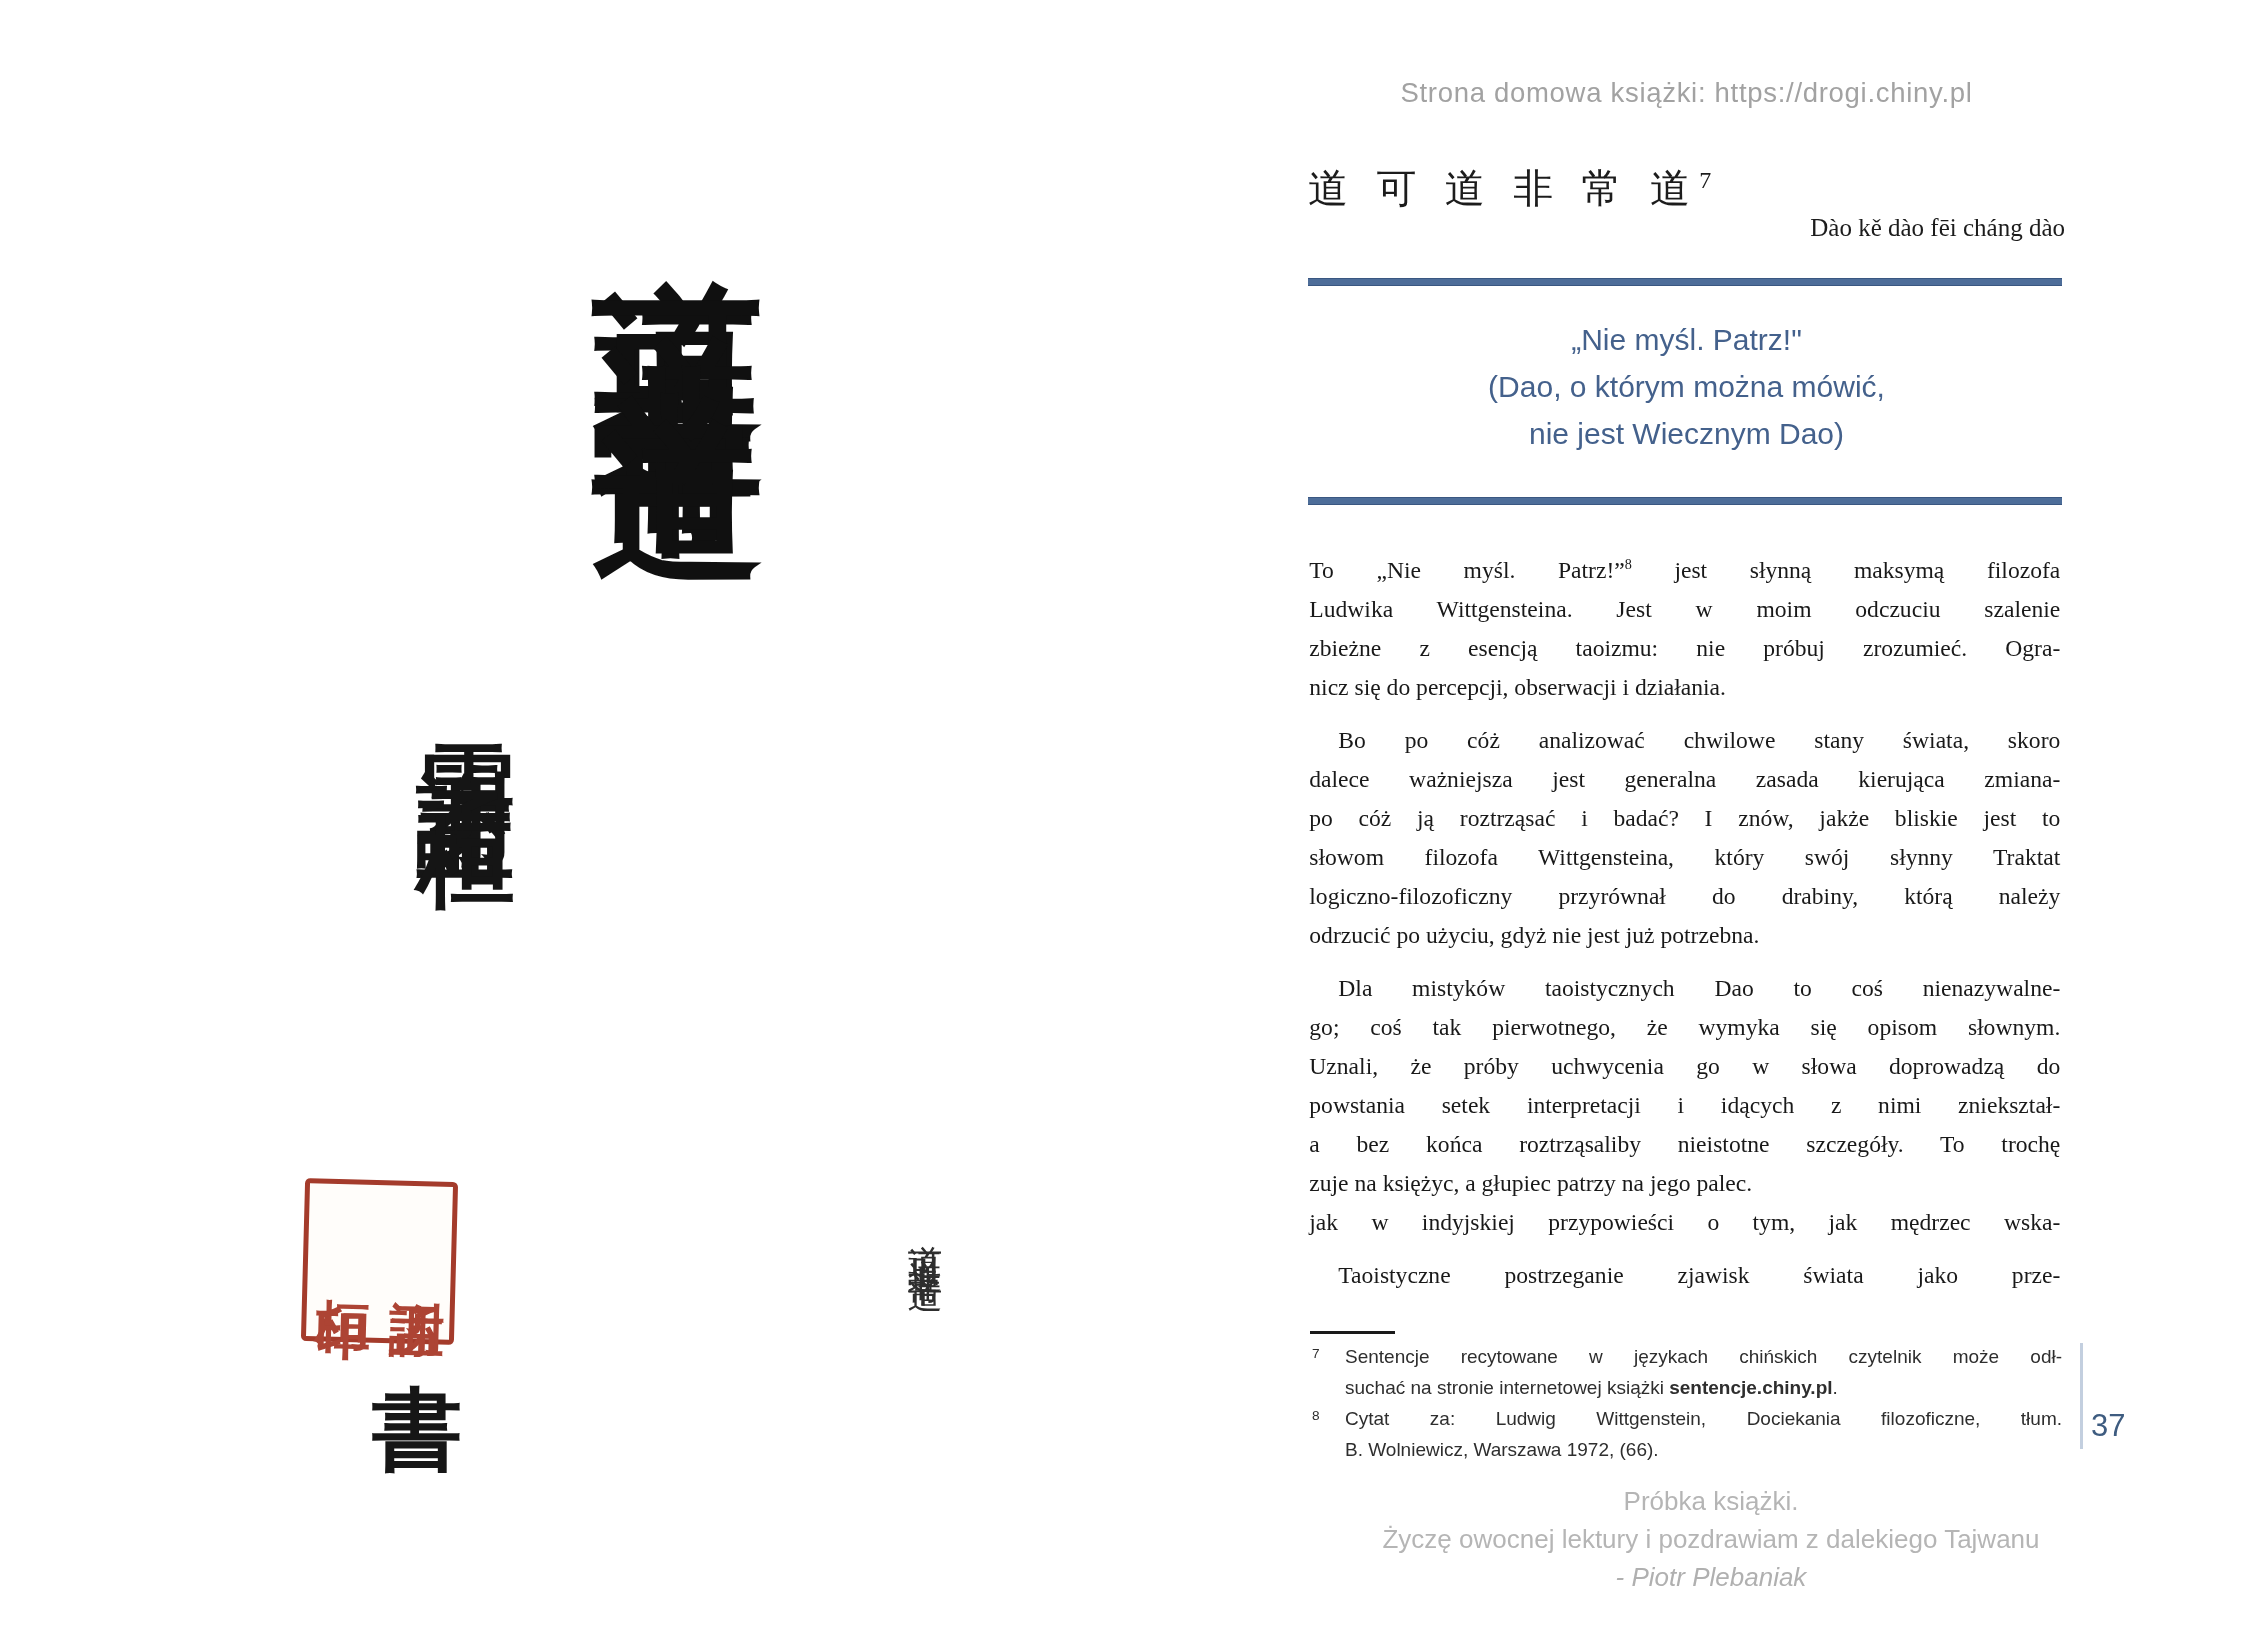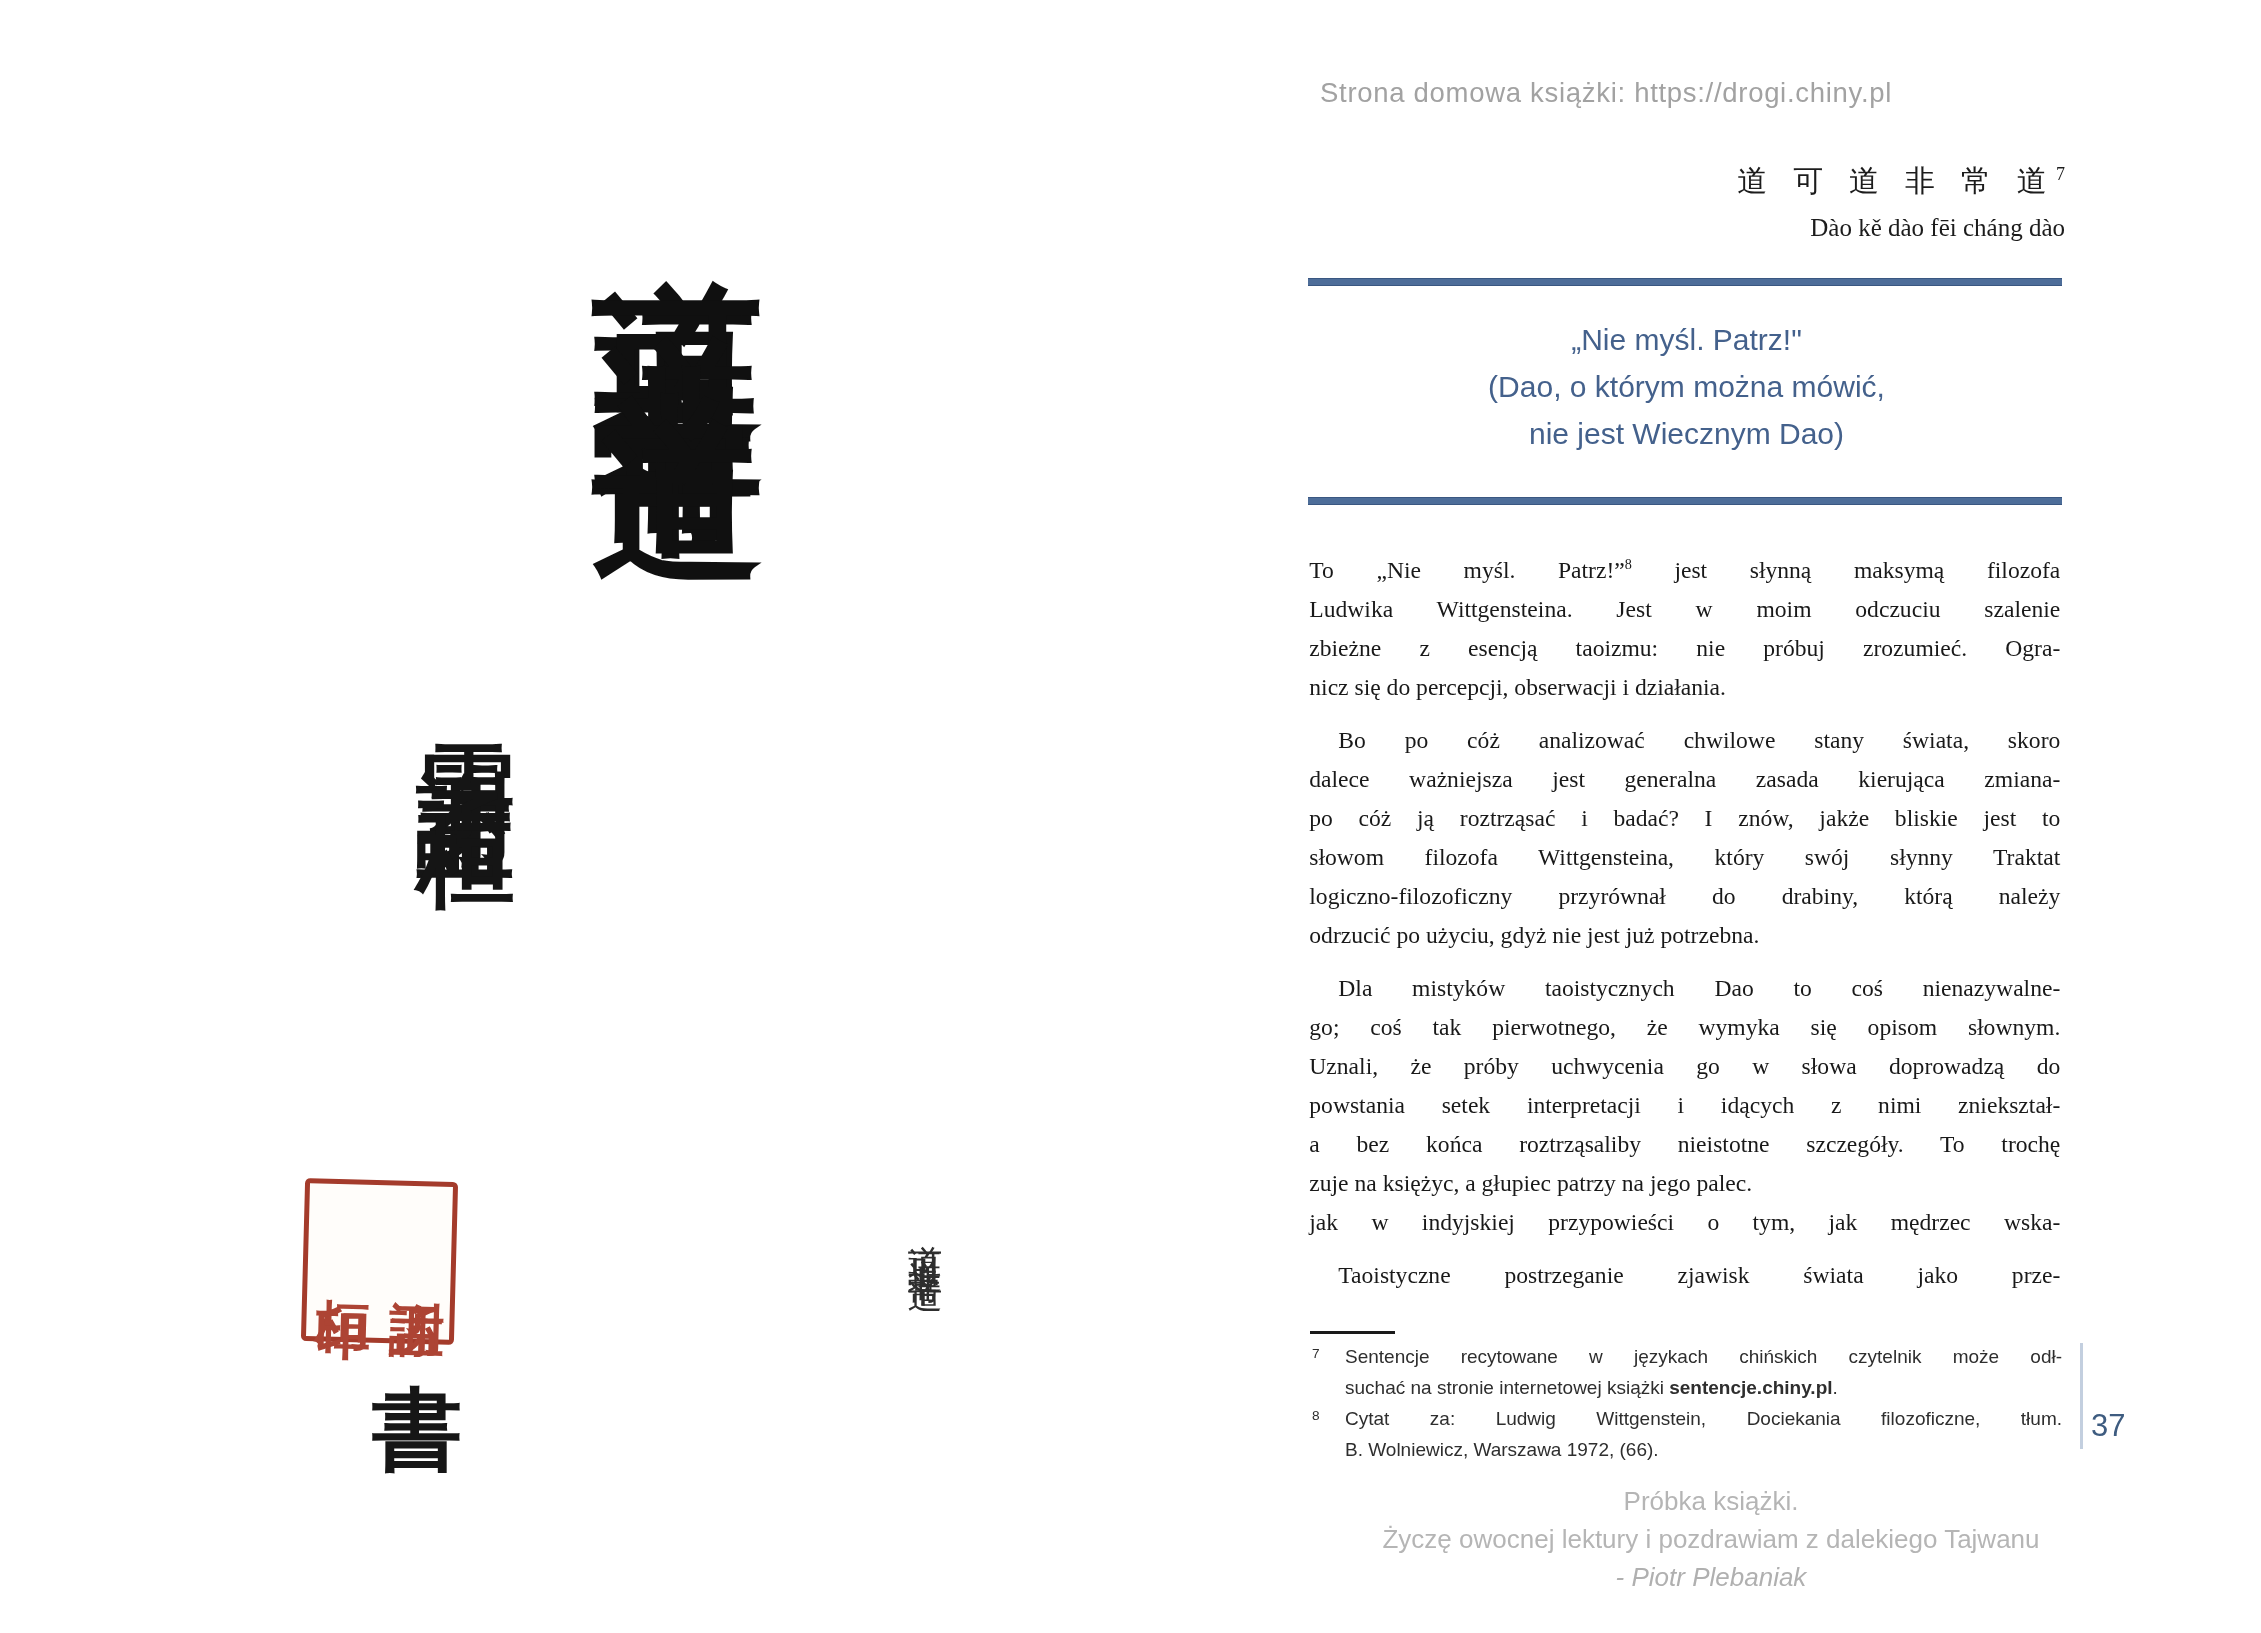--- a/index.html
+++ b/index.html
@@ -25,25 +25,25 @@
     font-family:"DejaVu Serif","Liberation Serif",serif;}
   .seal-suffix{position:absolute;left:372px;top:1370px;font-size:90px;font-weight:bold;
     color:#161616;font-family:"DejaVu Serif","Liberation Serif",serif;}
   .side-inscription{position:absolute;left:901px;top:1218px;height:262px;
     writing-mode:vertical-rl;text-orientation:upright;
     font-size:35px;letter-spacing:6.6px;color:#2e2e2e;
     font-family:"DejaVu Serif","Liberation Serif",serif;}
 
   
   .right-page{position:absolute;left:1308px;top:0;width:757px;height:1634px;}
-  .header-note{position:absolute;top:77px;left:12px;width:100%;
+  .header-note{position:absolute;top:77px;left:0;width:100%;text-align:center;
     font-family:"Liberation Sans","DejaVu Sans",sans-serif;
     font-size:27.5px;color:#a2a2a2;letter-spacing:0.7px;}
-  .cn-title{position:absolute;top:161px;left:0;width:100%;text-align:right;
-    font-size:30px;letter-spacing:9.2px;color:#1c1c1c;font-family:Liberation Serif, serif;}
+  .cn-title{position:absolute;top:161px;left:0;width:100%;text-align:left;
+    font-size:40px;letter-spacing:9.2px;color:#1c1c1c;font-family:Liberation Serif, serif;}
   .cn-title .sup{letter-spacing:0;}
   .pinyin{position:absolute;top:214px;left:0;width:100%;text-align:right;
     font-size:25px;color:#1c1c1c;}
   .rule{position:absolute;left:0;width:754px;height:5.9px;background:#4d6d99;
     border-top:1.3px solid #3a5781;border-bottom:1.3px solid #3a5781;}
   .rule-top{top:278px;}
   .rule-bottom{top:497px;}
   .quote{position:absolute;top:316px;left:0;width:100%;text-align:center;
     font-family:"Liberation Sans","DejaVu Sans",sans-serif;
     font-size:30px;line-height:47px;color:#44618c;}

